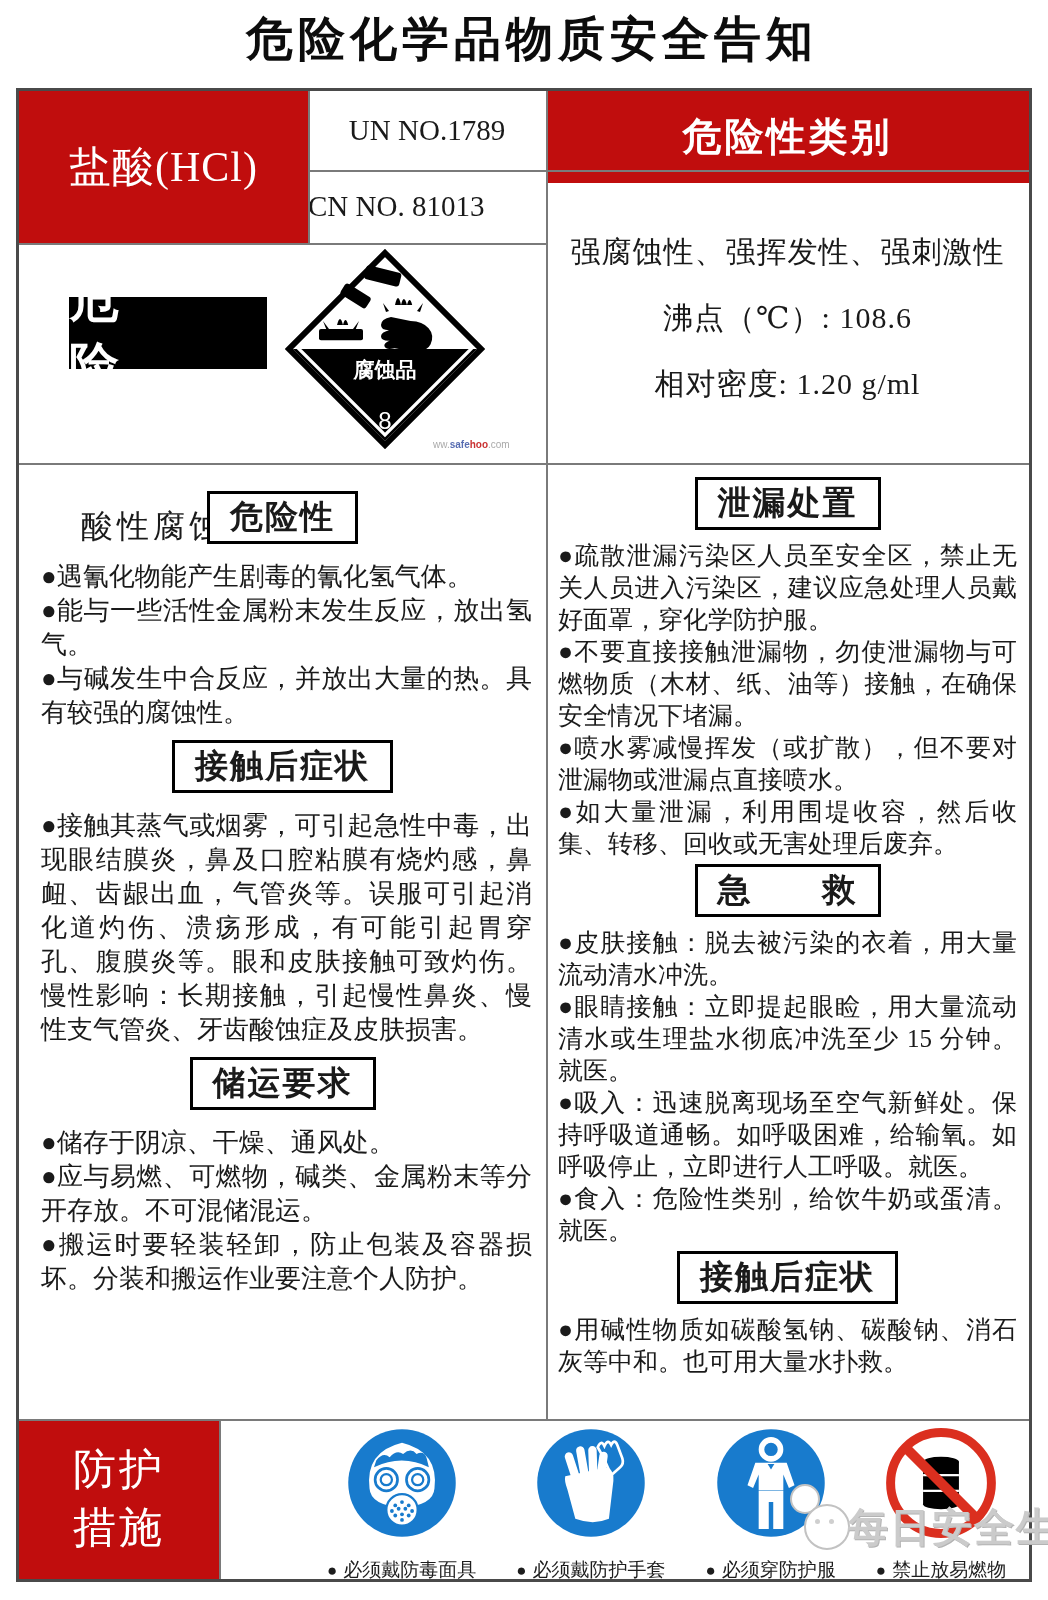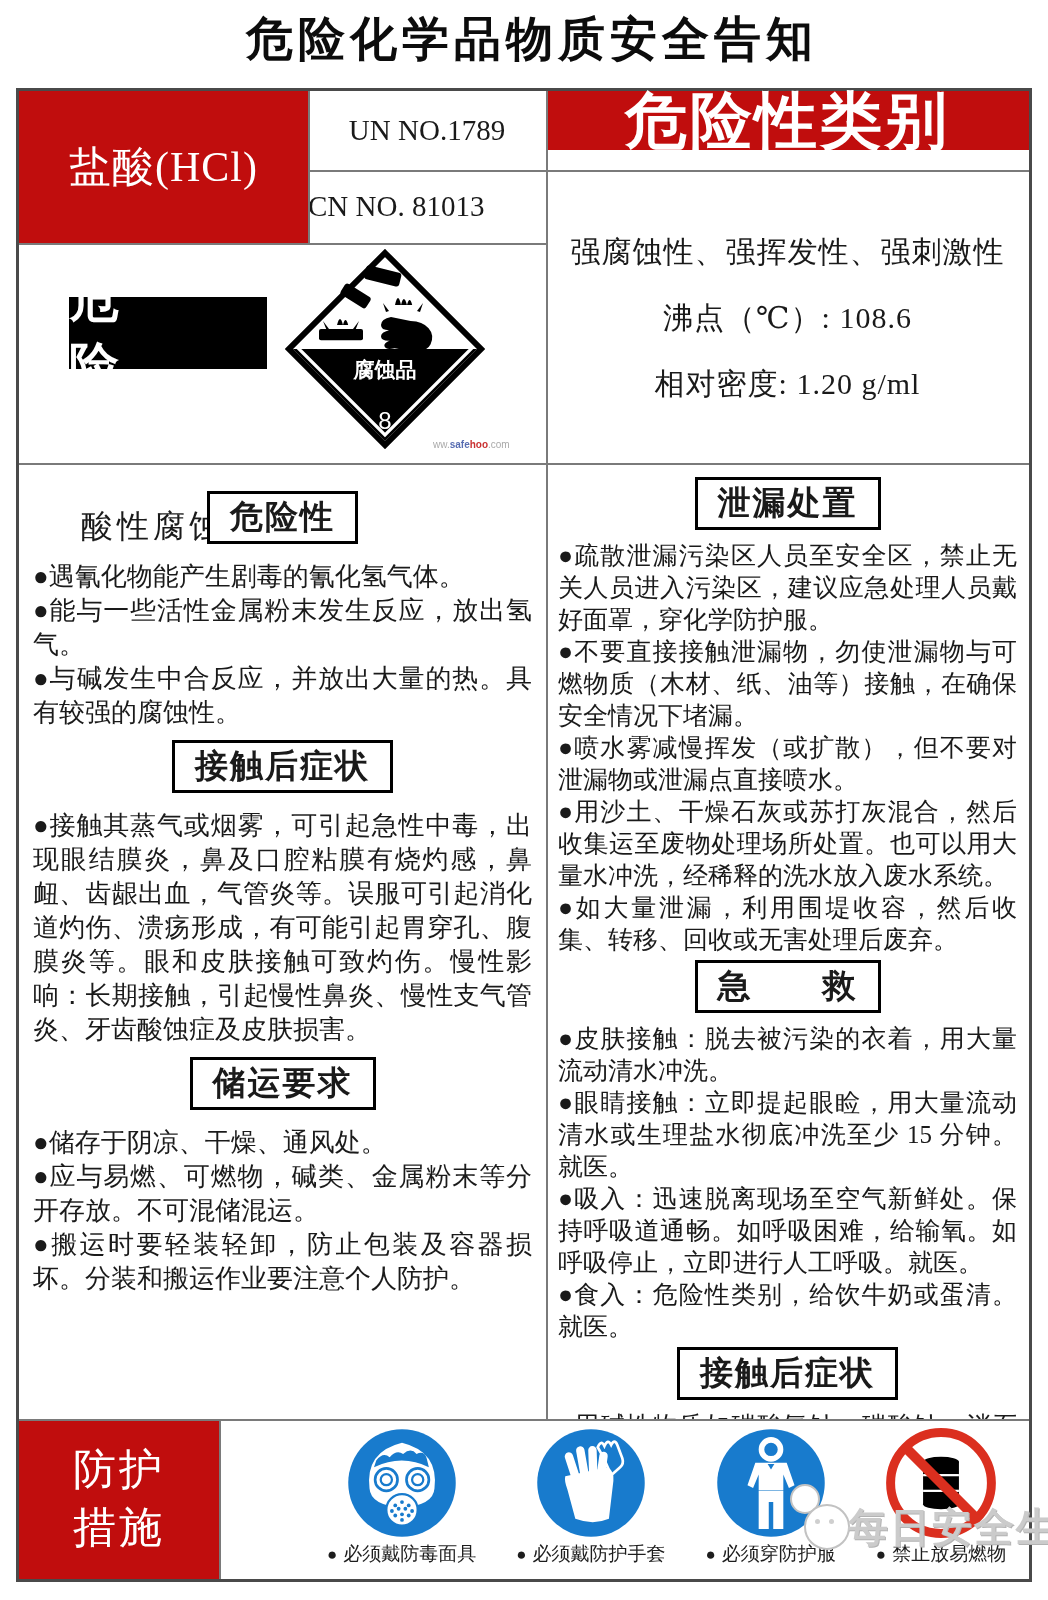--- a/index.html
+++ b/index.html
@@ -28,22 +28,22 @@
 
   .cell{position:absolute;box-sizing:border-box;}
   .red-cell{background:var(--brand-red);color:#fff;}
 
   .name-cell{left:0;top:0;width:289px;height:152px;display:flex;align-items:center;justify-content:center;
     font-size:42px;letter-spacing:1px;}
   .un-cell{left:289px;top:0;width:238px;height:79px;display:flex;align-items:center;justify-content:center;
     font-size:29px;}
   .cn-cell{left:289px;top:79px;width:238px;height:73px;display:flex;align-items:center;
     font-size:29px;}
-  .class-header{left:527px;top:0;width:483px;height:59px;display:flex;align-items:center;justify-content:center;
-    font-family:"Liberation Sans","DejaVu Sans",sans-serif;font-weight:bold;font-size:62px;letter-spacing:3px;}
+  .class-header{left:527px;top:0;width:483px;height:92px;display:flex;align-items:center;justify-content:center;
+    font-family:"Liberation Sans","DejaVu Sans",sans-serif;font-weight:bold;font-size:39px;letter-spacing:3px;}
   .props-cell{left:527px;top:79px;width:483px;height:293px;display:flex;flex-direction:column;
     align-items:center;padding-top:62px;row-gap:25px;font-size:30px;letter-spacing:1px;}
 
   .label-cell{left:0;top:152px;width:527px;height:220px;}
   .danger-box{position:absolute;left:50px;top:54px;width:198px;height:72px;background:#000;color:#fff;
     display:flex;align-items:center;justify-content:center;
     font-family:"Liberation Sans","DejaVu Sans",sans-serif;font-weight:bold;font-size:50px;}
   .acid-note{position:absolute;left:62px;top:262px;font-size:32px;letter-spacing:4px;}
   .diamond-wrap{position:absolute;left:266px;top:6px;width:200px;height:200px;}
   .safehoo{position:absolute;left:414px;top:196px;font-size:10px;font-family:"Liberation Sans",sans-serif;
@@ -55,30 +55,30 @@
   .body-col{position:absolute;top:372px;height:956px;box-sizing:border-box;overflow:hidden;}
   #left-col{left:0;width:527px;padding:18px 14px 0 14px;}
   #right-col{left:527px;width:483px;padding:10px 12px 0 12px;}
 
   .sec-head-row{text-align:center;}
   #left-col .sec-head-row{margin:10px 0 16px 0;}
   #right-col .sec-head-row{margin:4px 0 10px 0;}
   .sec-head{display:inline-block;border:3px solid #000;background:#fff;padding:1px 20px;
     font-family:Liberation Mono, monospace;font-weight:bold;font-size:33px;letter-spacing:2px;}
   .bullet{margin:0;text-align:justify;}
-  #left-col .bullet{font-size:26px;line-height:34px;}
+  #left-col .bullet{font-size:26px;line-height:34px;margin-left:8px;}
   #right-col .bullet{font-size:25px;line-height:32px;}
 
   .prot-cell{left:0;top:1328px;width:200px;height:160px;display:flex;flex-direction:column;
     align-items:center;justify-content:center;row-gap:6px;font-size:43px;letter-spacing:3px;line-height:1.2;}
   .icons-cell{left:200px;top:1328px;width:810px;height:160px;display:flex;align-items:flex-start;
     padding:8px 0 0 108px;column-gap:40px;box-sizing:border-box;}
   .prot-item{display:flex;flex-direction:column;align-items:center;}
   .prot-item svg{width:112px;height:112px;display:block;}
-  .prot-label{margin-top:2px;font-family:"Liberation Sans","DejaVu Sans",sans-serif;
+  .prot-label{margin-top:18px;font-family:"Liberation Sans","DejaVu Sans",sans-serif;
     font-size:19px;color:#1d1d1d;white-space:nowrap;}
   .prot-label .dot{font-size:17px;margin-right:6px;}
 
   .wechat-mark{position:absolute;left:776px;top:1466px;width:272px;height:110px;pointer-events:none;}
   .wm-text{position:absolute;left:72px;top:34px;font-size:40px;font-weight:bold;color:#cbcbcb;
     letter-spacing:2px;text-shadow:1px 1px 0 #b3b3b3;white-space:nowrap;
     font-family:"Liberation Sans","DejaVu Sans",sans-serif;}
   .wm-c1{position:absolute;left:14px;top:18px;width:26px;height:26px;border-radius:50%;
     background:#fff;border:2px solid #c2c2c2;}
   .wm-c2{position:absolute;left:28px;top:38px;width:42px;height:42px;border-radius:50%;
@@ -151,21 +151,20 @@
         <div class="sec-head-row"><div class="sec-head">储运要求</div></div>
         <p class="bullet">●储存于阴凉、干燥、通风处。</p>
         <p class="bullet">●应与易燃、可燃物，碱类、金属粉末等分开存放。不可混储混运。</p>
         <p class="bullet">●搬运时要轻装轻卸，防止包装及容器损坏。分装和搬运作业要注意个人防护。</p>
       </div>
     <div class="cell body-col" id="right-col">
         <div class="sec-head-row"><div class="sec-head">泄漏处置</div></div>
         <p class="bullet">●疏散泄漏污染区人员至安全区，禁止无关人员进入污染区，建议应急处理人员戴好面罩，穿化学防护服。</p>
         <p class="bullet">●不要直接接触泄漏物，勿使泄漏物与可燃物质（木材、纸、油等）接触，在确保安全情况下堵漏。</p>
         <p class="bullet">●喷水雾减慢挥发（或扩散），但不要对泄漏物或泄漏点直接喷水。</p>
-        <p class="bullet">●用沙土、干燥石灰或苏打灰混合，然后收集运至废物处理场所处置。也可以用大量水冲洗，经稀释的洗水放入废水系统。</p>
         <p class="bullet">●如大量泄漏，利用围堤收容，然后收集、转移、回收或无害处理后废弃。</p>
         <div class="sec-head-row"><div class="sec-head">急　　救</div></div>
         <p class="bullet">●皮肤接触：脱去被污染的衣着，用大量流动清水冲洗。</p>
         <p class="bullet">●眼睛接触：立即提起眼睑，用大量流动清水或生理盐水彻底冲洗至少 15 分钟。就医。</p>
         <p class="bullet">●吸入：迅速脱离现场至空气新鲜处。保持呼吸道通畅。如呼吸困难，给输氧。如呼吸停止，立即进行人工呼吸。就医。</p>
         <p class="bullet">●食入：危险性类别，给饮牛奶或蛋清。就医。</p>
         <div class="sec-head-row"><div class="sec-head">接触后症状</div></div>
         <p class="bullet">●用碱性物质如碳酸氢钠、碳酸钠、消石灰等中和。也可用大量水扑救。</p>
       </div>
 

